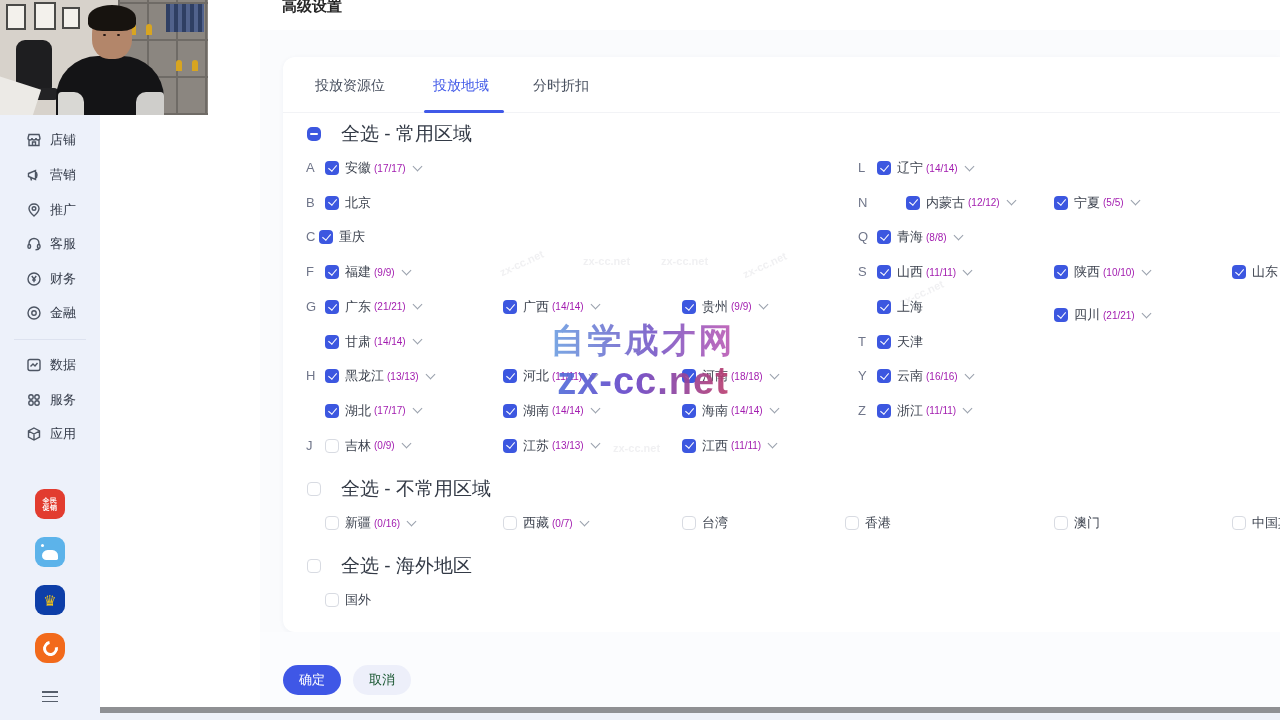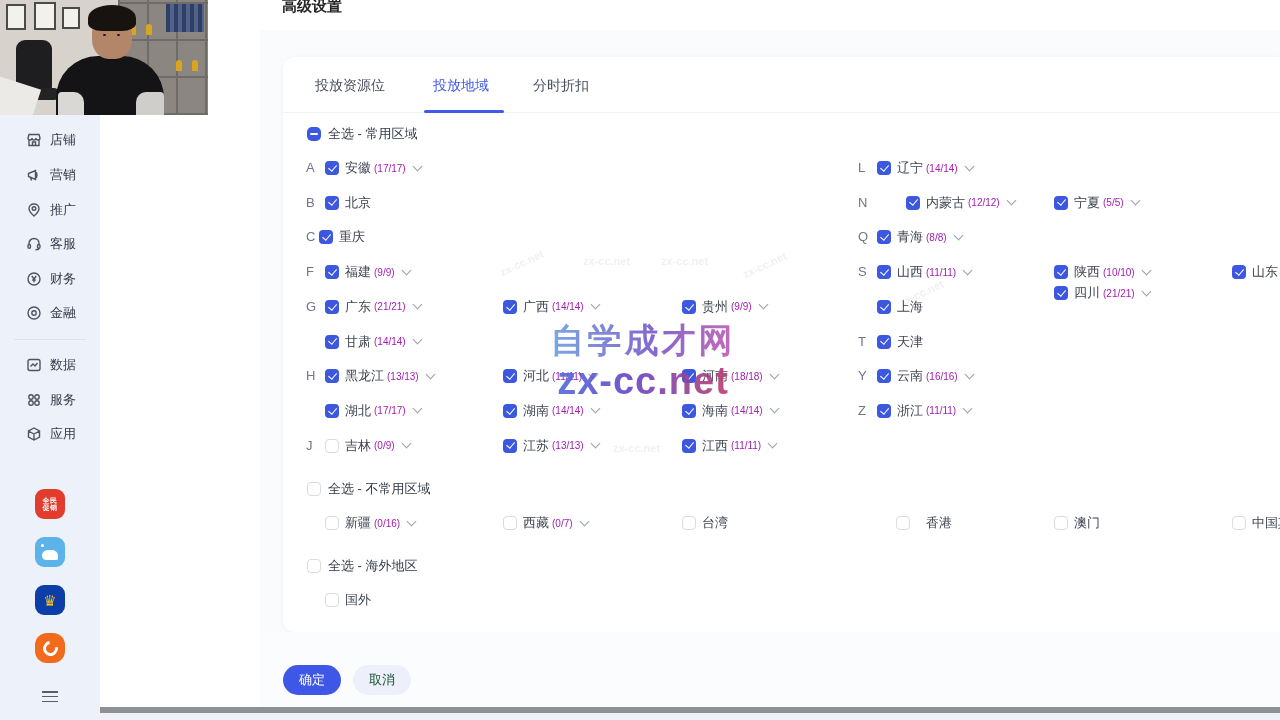--- a/index.html
+++ b/index.html
@@ -86,21 +86,21 @@
   .cb.ind { border-radius:5px; }
   .cb.ind::after { content:""; position:absolute; left:3px; top:6px; width:8px; height:2.2px; background:#fff; border-radius:1px; }
   .cb.off { background:#fff; border:1px solid #d8dbe2; }
   .r-item { position:absolute; height:20px; display:flex; align-items:center; cursor:pointer; white-space:nowrap; }
   .r-item .lbl { font-size:13px; color:#3e4450; margin-left:6px; }
   .r-item .cnt { font-size:10px; color:#a21caf; margin-left:3px; }
   .chev { width:7px; height:7px; border-left:1.6px solid #99a0ac; border-bottom:1.6px solid #99a0ac;
     transform:rotate(-45deg); margin-left:8px; margin-top:-4px; }
   .r-letter { position:absolute; height:20px; line-height:20px; font-size:13px; color:#70768a; }
   .sec-head { position:absolute; height:20px; display:flex; align-items:center; cursor:pointer; }
-  .sec-head .hlbl { font-size:13px; color:#333a46; margin-left:7px;text-align:right; }
+  .sec-head .hlbl { font-size:19px; color:#333a46; margin-left:20px;text-align:right; }
 
   
   .wm-small { position:absolute; font-size:11px; color:rgba(60,70,90,.08); font-weight:bold; z-index:5; white-space:nowrap; }
   #wm-big { left:528px; top:318px; width:230px; text-align:center; z-index:7; pointer-events:none; }
   #wm-line1 { font-size:34px; font-weight:bold; letter-spacing:3px; font-family:"Liberation Serif","DejaVu Serif",serif;
     background:linear-gradient(90deg,#6cb0e8,#7a5cc8 55%,#d45fb0); -webkit-background-clip:text;
     background-clip:text; color:transparent; opacity:.92; }
   #wm-line2 { font-size:38px; font-weight:bold; margin-top:-4px; letter-spacing:1px;
     background:linear-gradient(90deg,#4a7de0,#6a48c9 45%,#d43f57); -webkit-background-clip:text;
     background-clip:text; color:transparent; opacity:.92; }
@@ -409,21 +409,21 @@
             <span class="chev"></span>
           </div>
           <div class="r-item" style="left: 949px; top: 205.1px;">
             <span class="cb on"></span>
             <span class="lbl">山东</span>
           </div>
           <div class="r-item" style="left: 594px; top: 239.8px;">
             <span class="cb on"></span>
             <span class="lbl">上海</span>
           </div>
-          <div class="r-item" style="left: 771px; top: 226px;">
+          <div class="r-item" style="left: 771px; top: 248px;">
             <span class="cb on"></span>
             <span class="lbl">四川</span>
             <span class="cnt">(21/21)</span>
             <span class="chev"></span>
           </div>
           <div class="r-letter" style="left: 575px; top: 274.5px;">T</div>
           <div class="r-item" style="left: 594px; top: 274.5px;">
             <span class="cb on"></span>
             <span class="lbl">天津</span>
           </div>
@@ -454,21 +454,21 @@
           <div class="r-item" style="left: 220px; top: 456px;">
             <span class="cb off"></span>
             <span class="lbl">西藏</span>
             <span class="cnt">(0/7)</span>
             <span class="chev"></span>
           </div>
           <div class="r-item" style="left: 399px; top: 456px;">
             <span class="cb off"></span>
             <span class="lbl">台湾</span>
           </div>
-          <div class="r-item" style="left: 613px; top: 456px; gap: 10px;">
+          <div class="r-item" style="left: 562px; top: 456px;">
             <span class="cb off"></span>
             <span class="lbl">香港</span>
           </div>
           <div class="r-item" style="left: 771px; top: 456px;">
             <span class="cb off"></span>
             <span class="lbl">澳门</span>
           </div>
           <div class="r-item" style="left: 949px; top: 456px;">
             <span class="cb off"></span>
             <span class="lbl">中国其</span>

